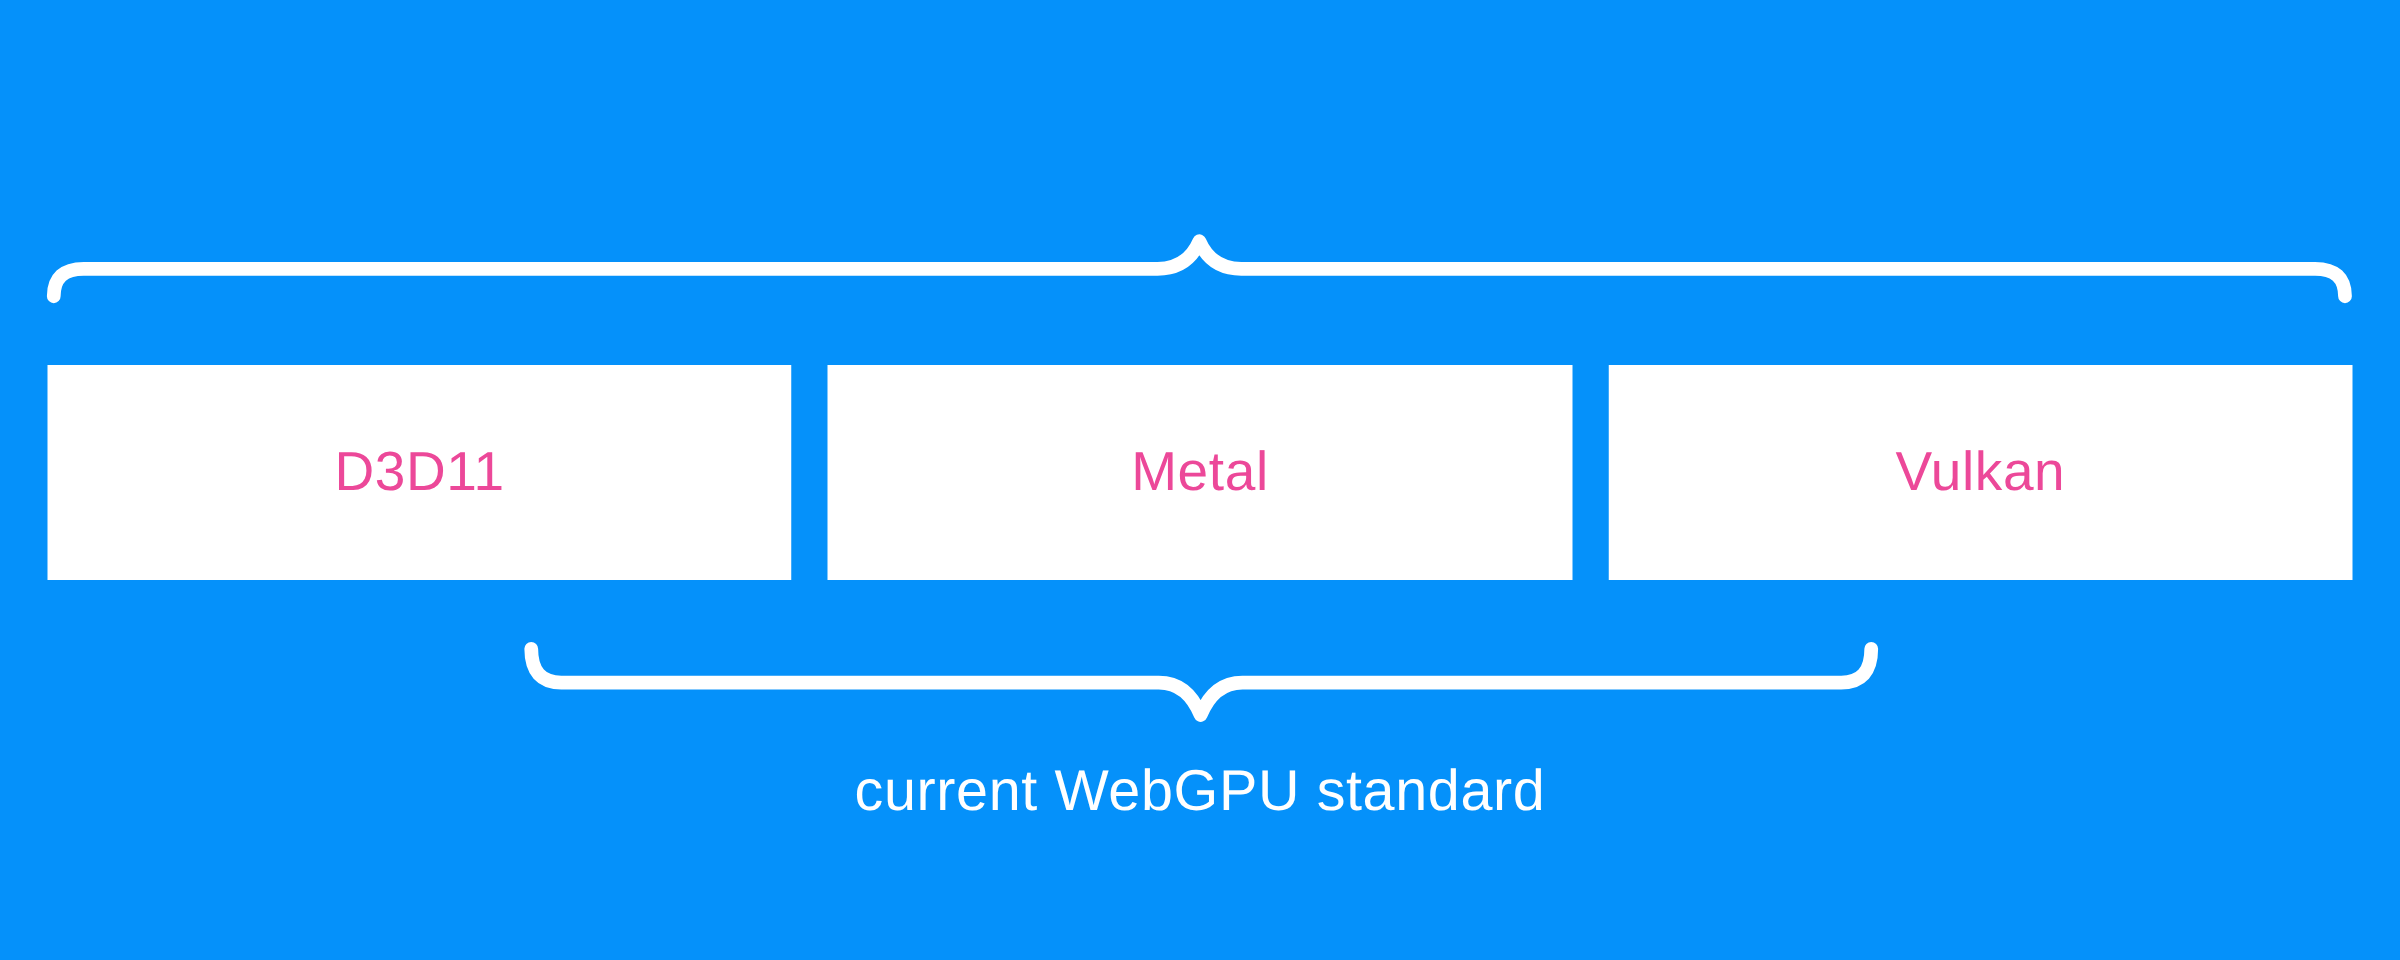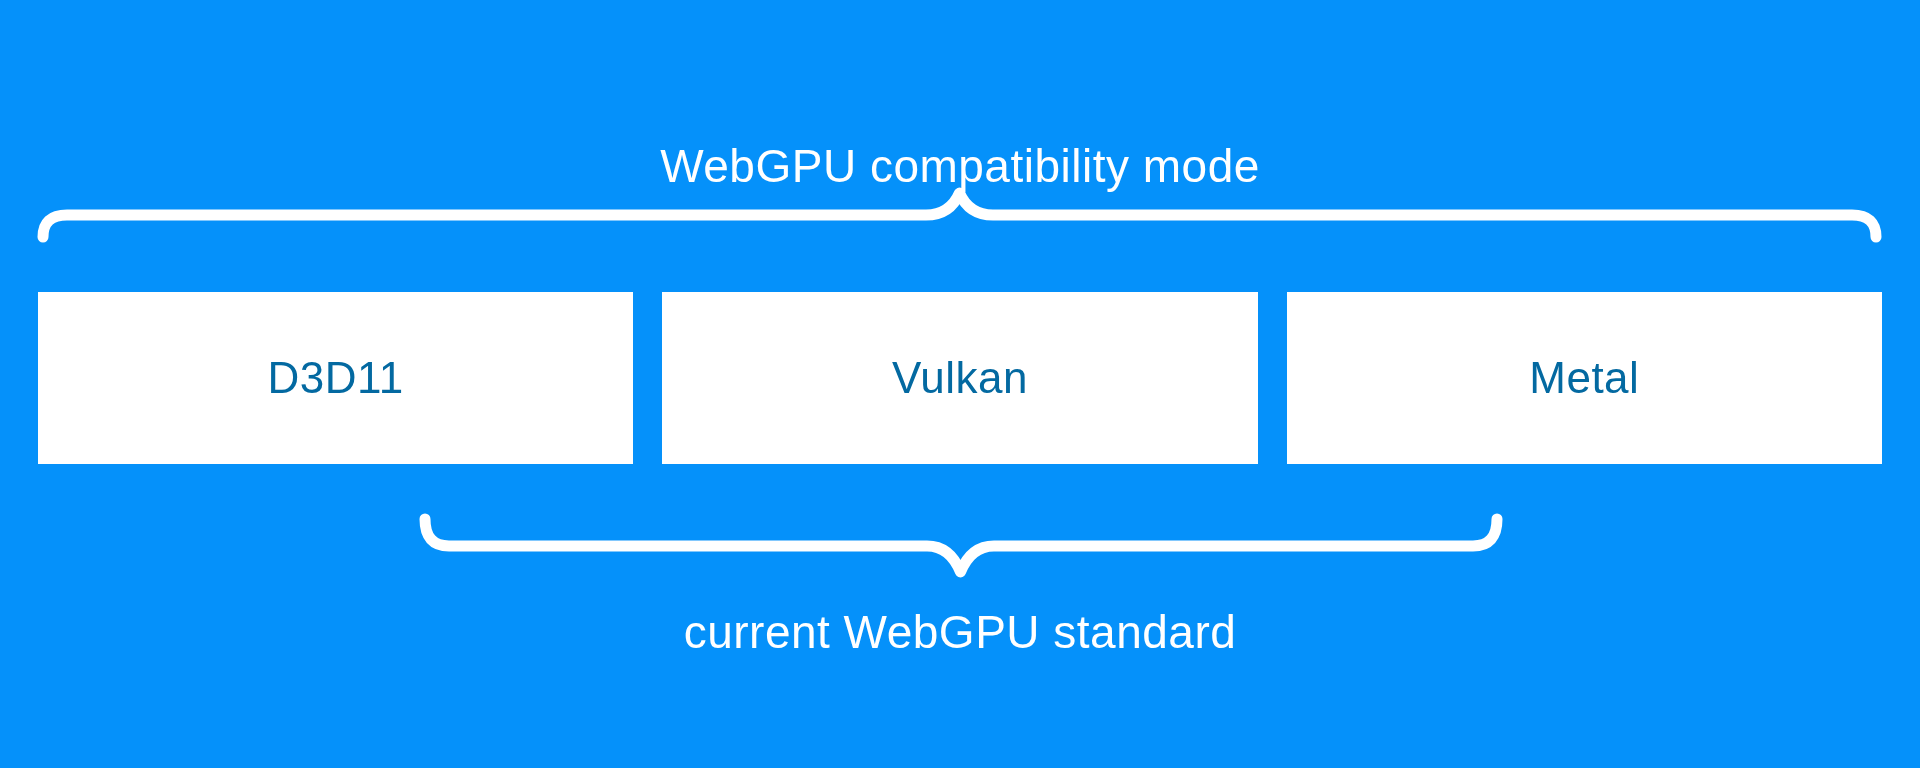--- a/index.html
+++ b/index.html
@@ -46,44 +46,43 @@
     gap: 29px;
   }
   .api-box {
     flex: 1 1 0;
     background: #ffffff;
     display: flex;
     align-items: center;
     justify-content: center;
   }
   .api-box span {
-    color: #0369a1;
+    color: #ec4899;
     font-size: 44px;
     letter-spacing: 0.5px;
   }
 </style>
 </head>
 <body>
 
 <div class="canvas">
 
-  <div class="diagram-label top-label">WebGPU compatibility mode</div>
 
   <svg class="brace-layer" viewBox="0 0 1920 768">
     <path d="M 43 237 Q 43 215 67 215 L 926 215 Q 950 215 959.5 193 Q 969 215 993 215 L 1852 215 Q 1876 215 1876 237" fill="none" stroke="#ffffff" stroke-width="11" stroke-linecap="round" stroke-linejoin="round"></path>
     <path d="M 425 519 Q 425 546 449 546 L 927 546 Q 950 546 960.5 572 Q 971 546 994 546 L 1473 546 Q 1497 546 1497 519" fill="none" stroke="#ffffff" stroke-width="11" stroke-linecap="round" stroke-linejoin="round"></path>
   </svg>
 
   <div class="boxes-row">
     <div class="api-box">
       <span>D3D11</span>
     </div>
     <div class="api-box">
-      <span>Vulkan</span>
+      <span>Metal</span>
     </div>
     <div class="api-box">
-      <span>Metal</span>
+      <span>Vulkan</span>
     </div>
   </div>
 
   <div class="diagram-label bottom-label">current WebGPU standard</div>
 
 </div>
 
 </body></html>

